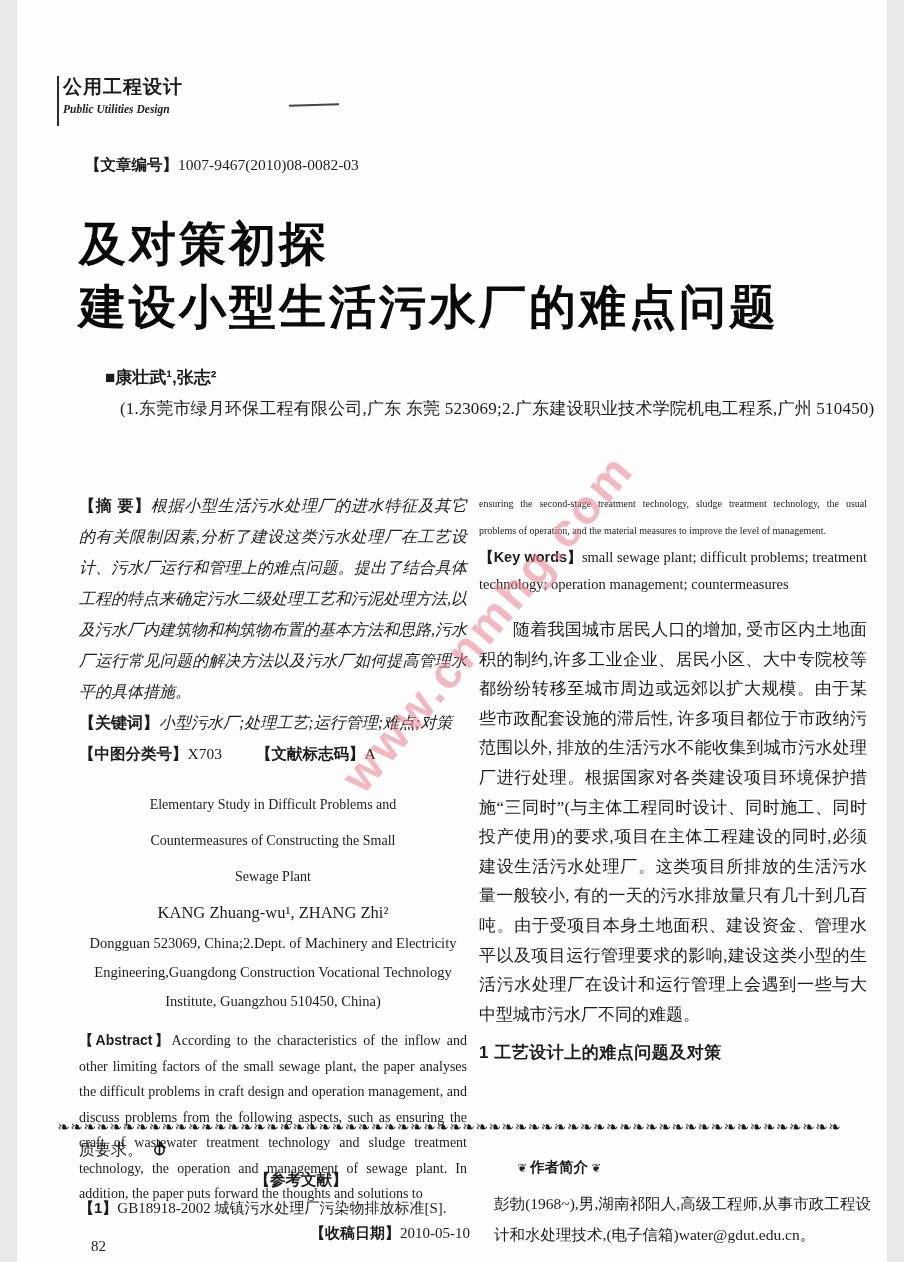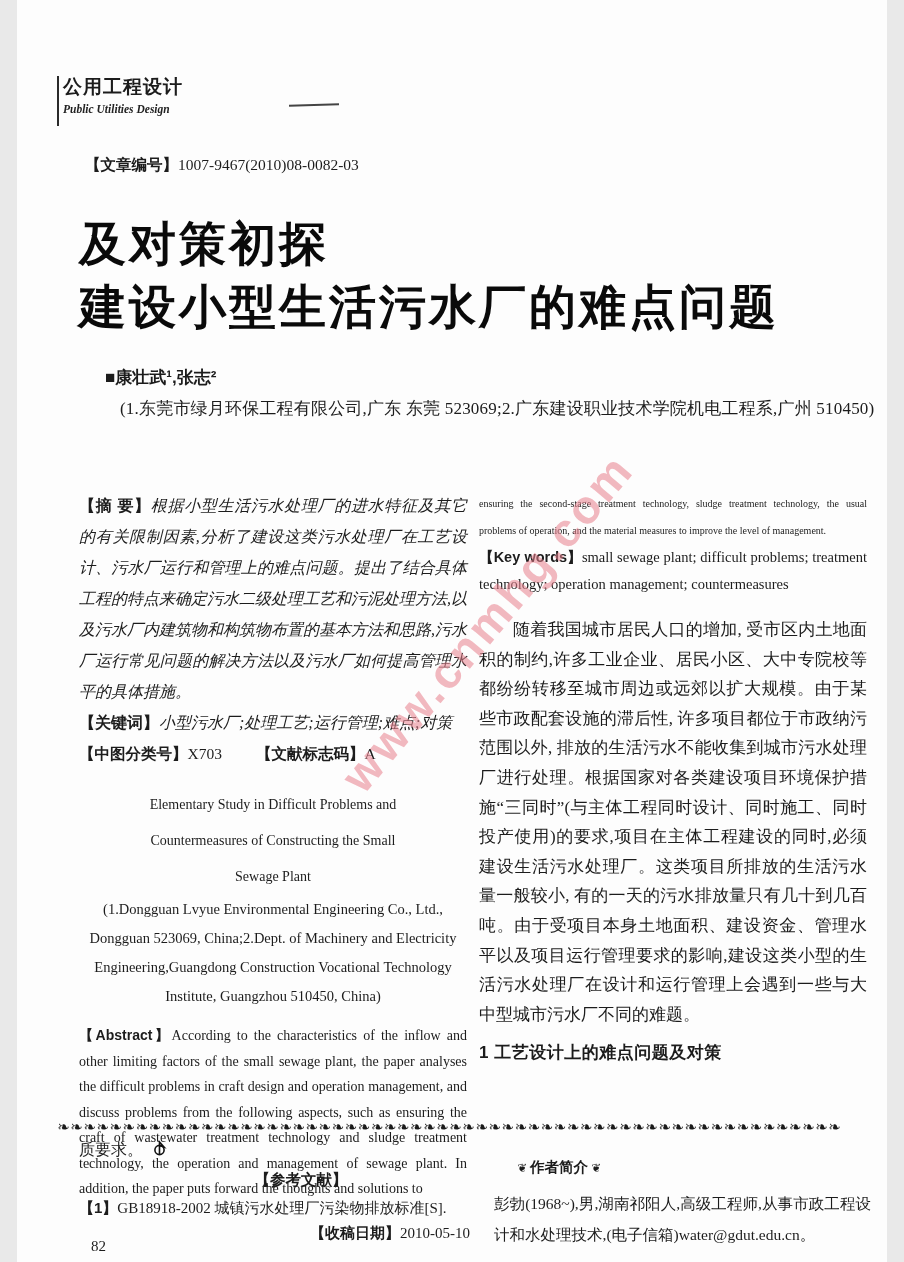--- a/index.html
+++ b/index.html
@@ -100,21 +100,21 @@
     </div>
     <div class="clc-line">
       <span><span class="lab">【中图分类号】</span><span>X703</span></span>
       <span><span class="lab">【文献标志码】</span><span>A</span></span>
     </div>
 
     <div class="etitle">
       <div class="tline">Elementary Study in Difficult Problems and</div>
       <div class="tline">Countermeasures of Constructing the Small</div>
       <div class="tline">Sewage Plant</div>
-      <div class="ealine">(1.Dongguan Lvyue Environmental Engineering Co., Ltd.,</div>
+      <div class="eauthors">KANG Zhuang-wu¹, ZHANG Zhi²</div>
       <div class="ealine">Dongguan 523069, China;2.Dept. of Machinery and Electricity</div>
       <div class="ealine">Engineering,Guangdong Construction Vocational Technology</div>
       <div class="ealine">Institute, Guangzhou 510450, China)</div>
     </div>
 
     <div class="abs-en">
       <span class="lab">【Abstract】</span><span>According to the characteristics of the inflow and other limiting factors of the small sewage plant, the paper analyses the difficult problems in craft design and operation management, and discuss problems from the following aspects, such as ensuring the craft of wastewater treatment technology and sludge treatment technology, the operation and management of sewage plant. In addition, the paper puts forward the thoughts and solutions to</span>
     </div>
   </div>
 

